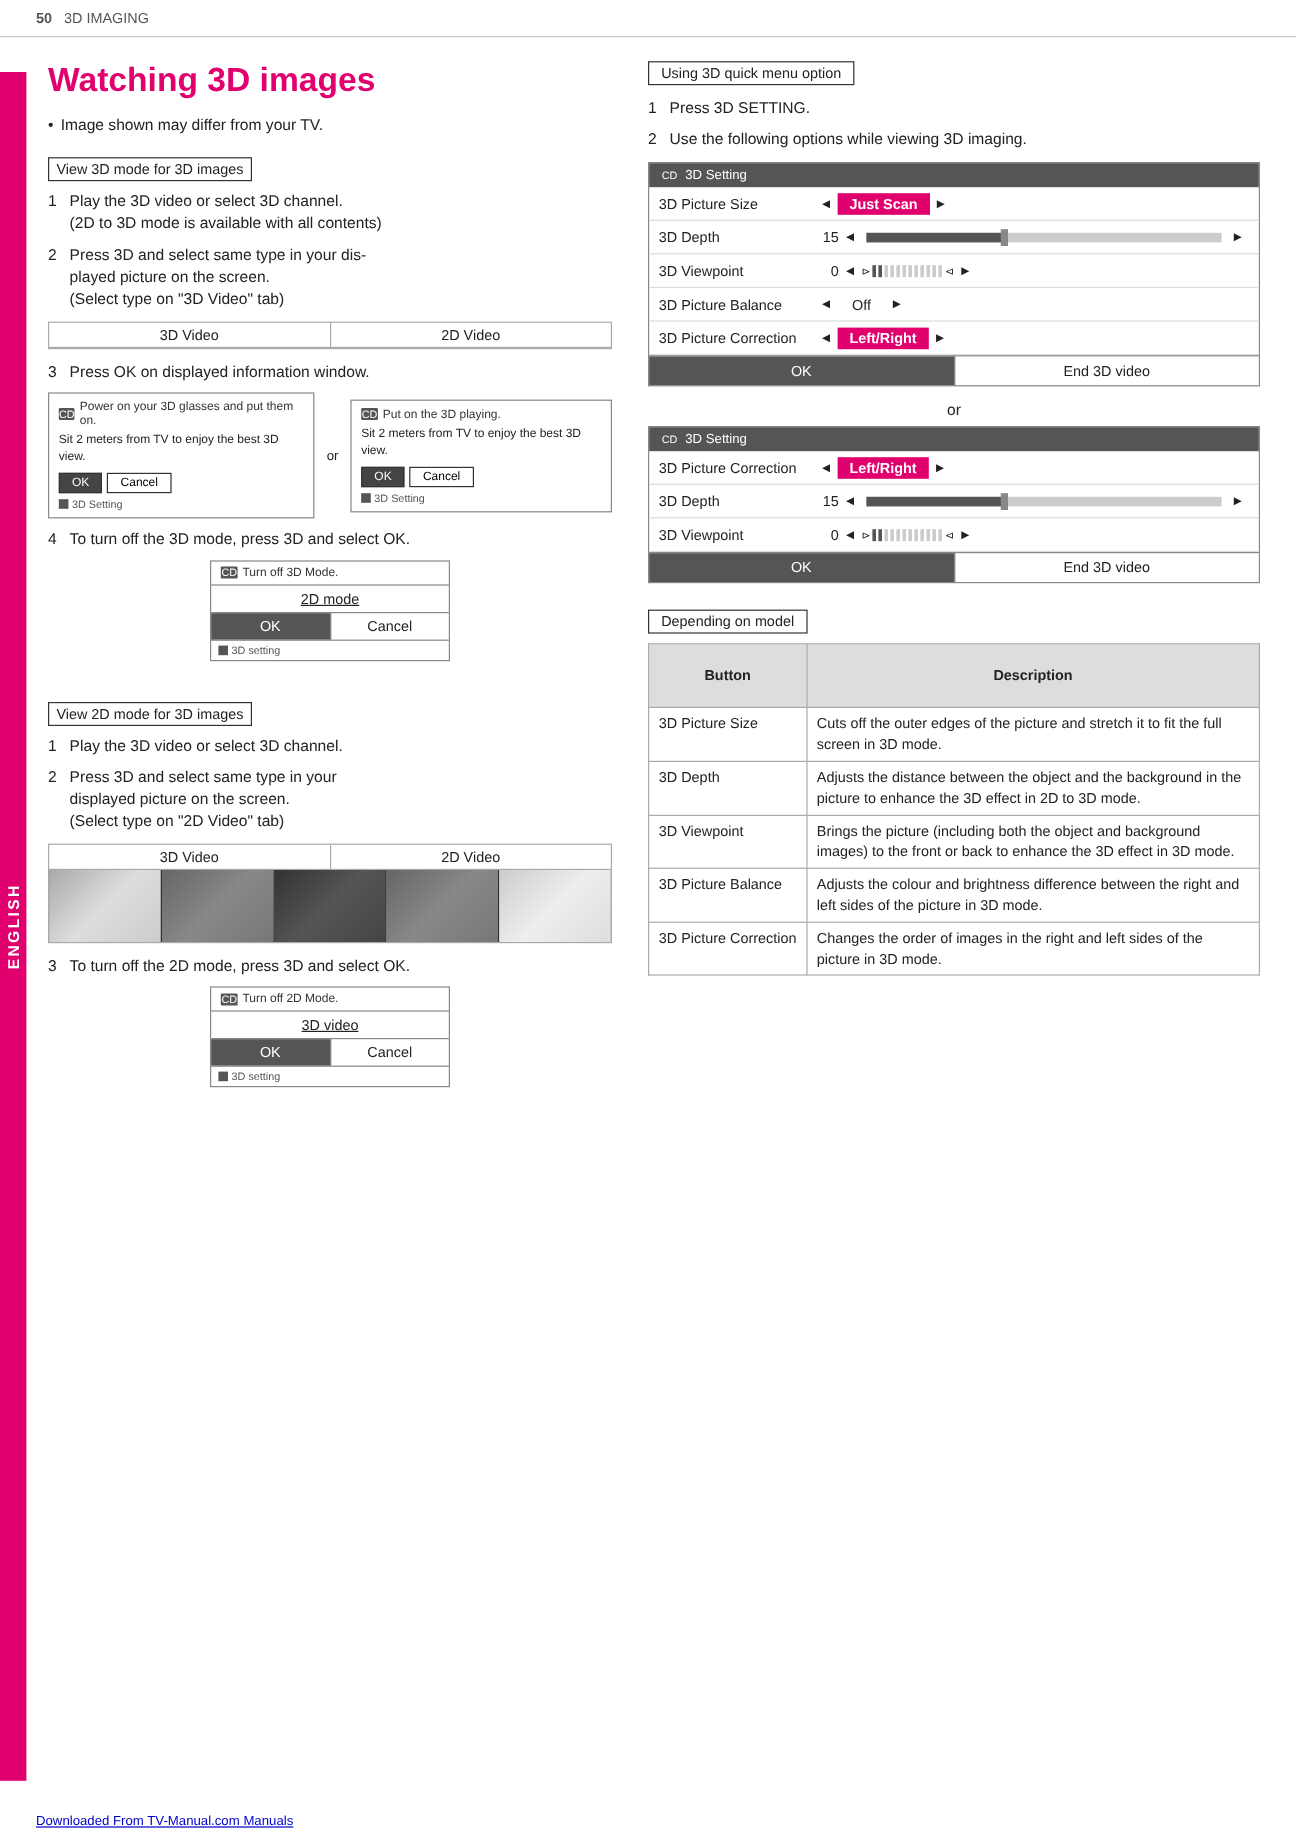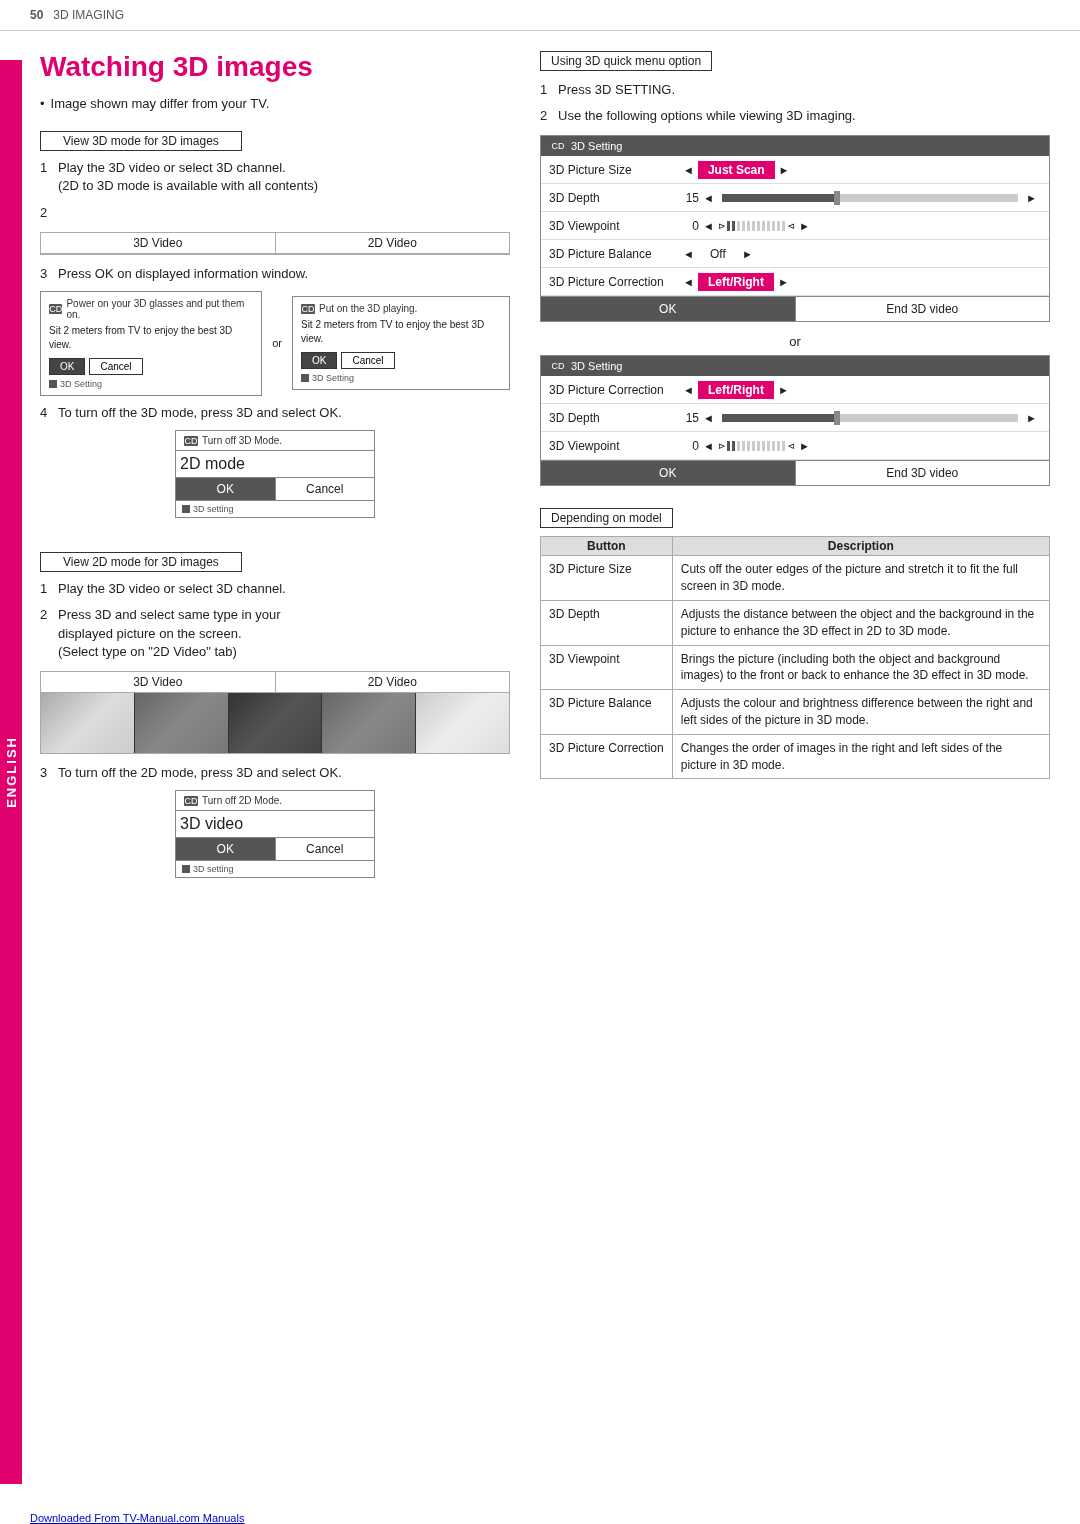--- a/index.html
+++ b/index.html
@@ -70,21 +70,21 @@
       gap: 6px;
       margin-bottom: 8px;
       font-size: 13px;
       line-height: 1.4;
     }
     .bullet-dot { flex-shrink: 0; }
 
     .section-label {
       display: inline-block;
       border: 1px solid #333;
-      padding: 2px 22px;
+      padding: 2px 6px;
       font-size: 12px;
       margin-bottom: 8px;
       margin-top: 10px;
     }
 
     .numbered-list { list-style: none; }
     .numbered-list li {
       display: flex;
       gap: 6px;
       margin-bottom: 8px;
@@ -217,23 +217,25 @@
     }
     .turn-off-title {
       padding: 4px 8px;
       font-size: 10px;
       color: #333;
       display: flex;
       align-items: center;
       gap: 4px;
     }
     .turn-off-mode {
+      text-align: center;
       padding: 4px;
       border-top: 1px solid #888;
-      font-size: 16px;
+      font-size: 12px;
+      text-decoration: underline;
     }
     .turn-off-buttons {
       display: flex;
       border-top: 1px solid #888;
     }
     .turn-off-btn {
       flex: 1;
       text-align: center;
       padding: 4px;
       font-size: 12px;
@@ -365,21 +367,21 @@
       margin-top: 10px;
     }
     .info-table {
       width: 100%;
       border-collapse: collapse;
       font-size: 12px;
     }
     .info-table th {
       background: #ddd;
       border: 1px solid #aaa;
-      padding: 2px 8px;
+      padding: 19px 8px;
       text-align: center;
       font-weight: bold;
     }
     .info-table td {
       border: 1px solid #aaa;
       padding: 5px 8px;
       vertical-align: top;
       line-height: 1.4;
     }
     .info-table td.btn-cell {
@@ -453,20 +455,21 @@
     
     <div class="section-label">View 3D mode for 3D images</div>
 
     <ol class="numbered-list">
       <li>
         <span class="num">1</span>
         <span>Play the 3D video or select 3D channel.<br>(2D to 3D mode is available with all contents)</span>
       </li>
       <li>
         <span class="num">2</span>
+        <span>Press 3D and select same type in your dis-<br>played picture on the screen.<br>(Select type on "3D Video" tab)</span>
       </li>
     </ol>
 
     
     <div class="video-box">
       <div class="video-box-header">
         <div class="col">3D Video</div>
         <div class="col">2D Video</div>
       </div>
     </div>

